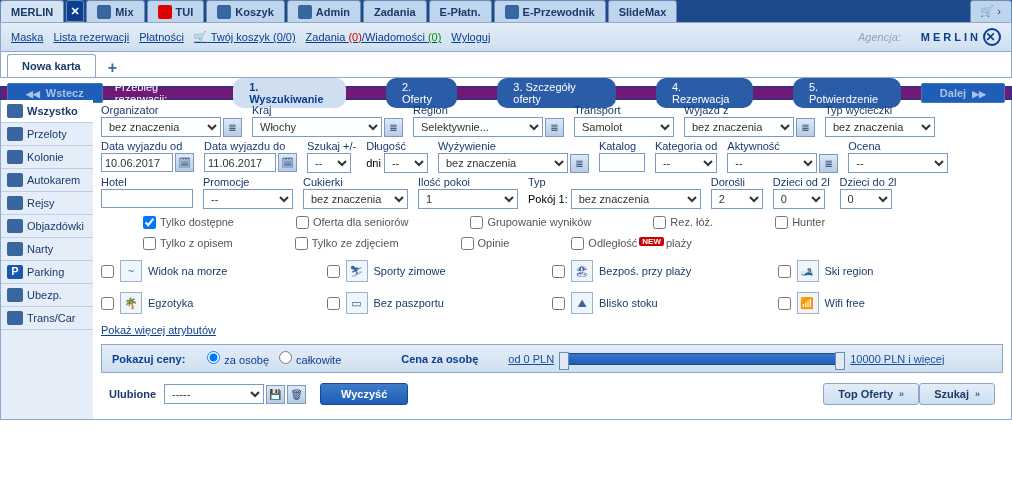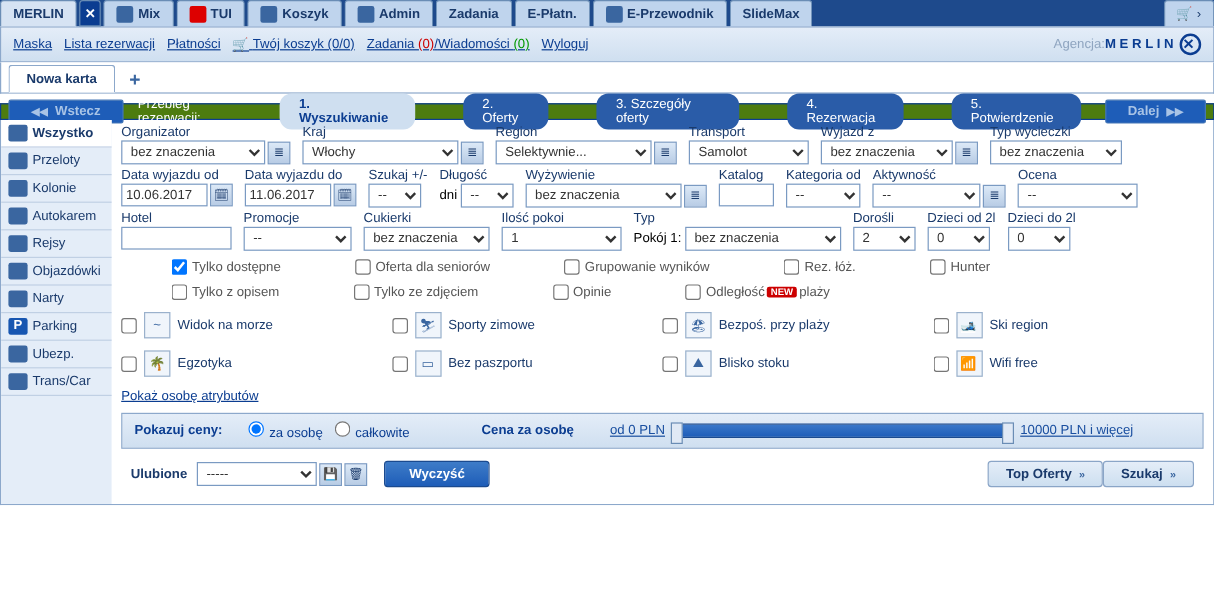--- a/index.html
+++ b/index.html
@@ -10,31 +10,31 @@
 .top-tab { background: #bfd4ed; border: 1px solid #6a8db5; border-bottom: none; padding: 2px 10px; margin-right: 2px; display: flex; align-items: center; cursor: pointer; font-weight: bold; color: #1a3a6b; border-radius: 3px 3px 0 0; }
 .top-tab.active { background: #d6e3f3; }
 .top-tab .icon-small { width: 14px; height: 14px; margin-right: 4px; background: #3a66a0; border-radius: 2px; }
 .close-x { background: #0b3d91; color: #fff; border: 1px solid #6a8db5; width: 18px; display: flex; align-items: center; justify-content: center; font-weight: bold; border-radius: 3px 3px 0 0; cursor: pointer; margin-right: 2px; }
 .cart-top { margin-left: auto; background: #bfd4ed; border: 1px solid #6a8db5; border-bottom: none; padding: 2px 10px; display: flex; align-items: center; color: #1a3a6b; border-radius: 3px 3px 0 0; cursor: pointer; }
 
 
 .menu-bar { background: linear-gradient(#e4edf8, #cfdff0); border: 1px solid #8ca8cb; height: 30px; display: flex; align-items: center; padding: 0 10px; color: #0b3d91; }
 .menu-bar a { color: #0b3d91; text-decoration: underline; margin-right: 10px; cursor: pointer; }
 .menu-bar .cart-link { display: flex; align-items: center; text-decoration: underline; margin-right: 10px; cursor: pointer; }
-.menu-bar .agency { margin-left: auto; color: #8fa5c0; }
+.menu-bar .agency { margin-left: auto; margin-right: 20px; color: #8fa5c0; font-style: italic; }
 .logo { font-size: 17px; font-weight: bold; letter-spacing: 3px; color: #0b3d91; display: flex; align-items: center; }
 .logo-x { width: 18px; height: 18px; border: 2px solid #0b3d91; border-radius: 50%; display: inline-flex; align-items: center; justify-content: center; margin-left: 2px; font-size: 12px; }
 
 
 .card-tabs { background: #fff; border: 1px solid #8ca8cb; border-top: none; height: 26px; display: flex; align-items: flex-end; padding-left: 6px; }
 .card-tab { border: 1px solid #8ca8cb; border-bottom: none; padding: 5px 14px; background: #fff; border-radius: 3px 3px 0 0; font-weight: bold; color: #1a3a6b; cursor: pointer; margin-right: 4px; }
 .plus-tab { color: #3a66a0; font-size: 16px; font-weight: bold; padding: 0 8px; cursor: pointer; }
 
 
-.steps-bar { background: #4d7c0f; color: #fff; height: 14px; display: flex; align-items: center; margin-top: 8px; border: 1px solid #0b3d91; }
+.steps-bar { background: #701a75; color: #fff; height: 14px; display: flex; align-items: center; margin-top: 8px; border: 1px solid #0b3d91; }
 .btn-nav { background: #1e5db8; border: 1px solid #4577b6; color: #a9c4e6; padding: 3px 18px; margin: 0 6px; font-weight: bold; border-radius: 2px; cursor: pointer; }
 .btn-nav.back::before { content: "◀◀"; margin-right: 6px; font-size: 9px; }
 .btn-nav.fwd::after { content: "▶▶"; margin-left: 6px; font-size: 9px; }
 .btn-nav.fwd { margin-left: auto; }
 .steps-label { margin: 0 6px; }
 .step { background: #2a5ca8; padding: 3px 16px; margin: 0 20px; border-radius: 10px; cursor: pointer; }
 .step.active { background: #cfdff0; color: #0b3d91; font-weight: bold; }
 
 
 .main { display: flex; border: 1px solid #8ca8cb; border-top: none; }
@@ -47,21 +47,21 @@
 
 .filter-row { display: flex; margin-bottom: 3px; }
 .filter-group { display: flex; flex-direction: column; margin-right: 10px; }
 .filter-group label { color: #1a3a6b; margin-bottom: 1px; white-space: nowrap; }
 .filter-group .ctl-row { display: flex; align-items: center; }
 select, input[type="text"] { border: 1px solid #7a9ac2; padding: 1px 3px; height: 19px; background: #fff; color: #333; font-size: 11px; }
 select { height: 20px; }
 .icon-btn { width: 19px; height: 19px; background: linear-gradient(#dce9f7,#b8ccE5); border: 1px solid #7a9ac2; margin-left: 2px; display: flex; align-items: center; justify-content: center; cursor: pointer; color: #1a3a6b; font-size: 10px; }
 
 .check-row { display: flex; flex-wrap: wrap; padding: 4px 0; }
-.check-item { display: flex; align-items: center; margin-right: 20px; color: #555; padding-left: 42px; }
+.check-item { display: flex; align-items: flex-start; margin-right: 20px; color: #555; padding-left: 42px; }
 .check-item input { margin-right: 4px; }
 .new-badge { background: #c00; color: #fff; font-size: 8px; padding: 0 3px; border-radius: 2px; font-weight: bold; margin: 0 2px; }
 
 .attr-row { display: flex; padding: 6px 0; }
 .attr-col { display: flex; flex-direction: column; gap: 10px; flex: 1; }
 .attr-item { display: flex; align-items: center; color: #1a3a6b; }
 .attr-item input { margin-right: 6px; }
 .attr-icon { width: 22px; height: 22px; border: 1px solid #9ab1cc; background: #f0f5fb; margin-right: 6px; display: flex; align-items: center; justify-content: center; color: #3a66a0; }
 .show-more { color: #0b3d91; text-decoration: underline; display: block; margin-top: 4px; cursor: pointer; }
 
@@ -441,21 +441,21 @@
             <span class="attr-icon">🎿</span>
             <span>Ski region</span>
           </label>
         <label class="attr-item">
             <input type="checkbox" style="">
             <span class="attr-icon">📶</span>
             <span>Wifi free</span>
           </label>
       </div>
     </div>
-    <a class="show-more">Pokaż osobę atrybutów</a>
+    <a class="show-more">Pokaż więcej atrybutów</a>
 
     <div class="price-bar">
       <span class="lbl">Pokazuj ceny:</span>
       <label><input type="radio" class="radio" name="pr" checked="" style=""><span>za osobę</span></label>
       <label><input type="radio" class="radio" name="pr" style=""><span>całkowite</span></label>
       <span class="mid-lbl">Cena za osobę</span>
       <a class="plink">od 0 PLN</a>
       <div class="slider-track"></div>
       <a class="plink">10000 PLN i więcej</a>
     </div>

